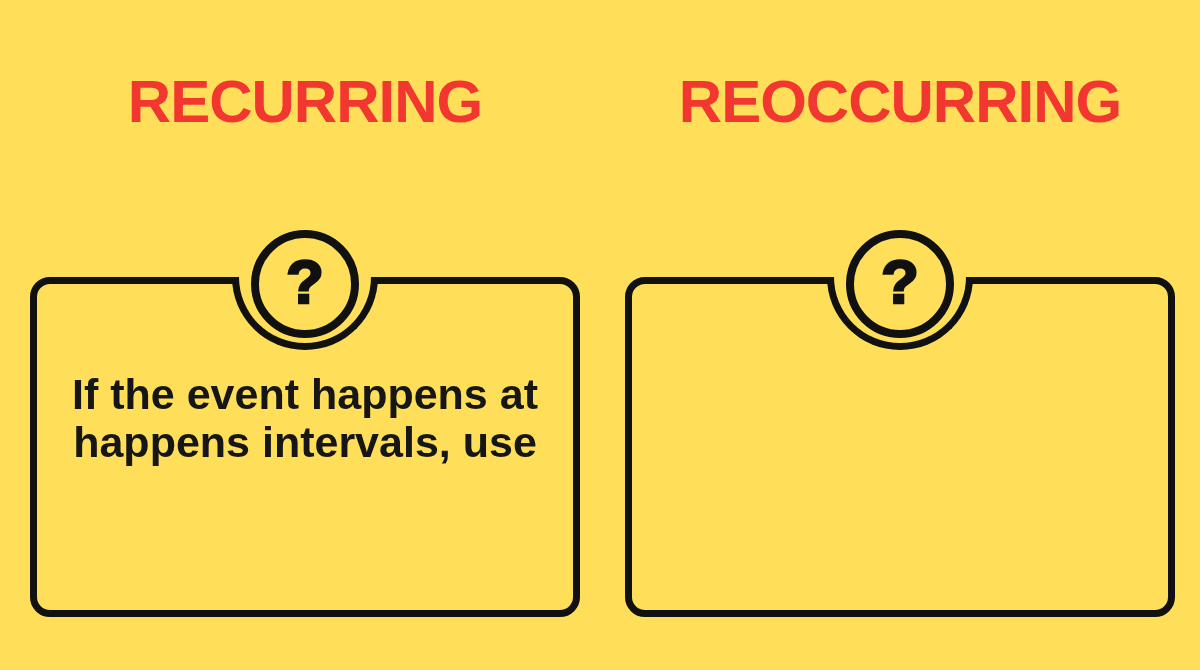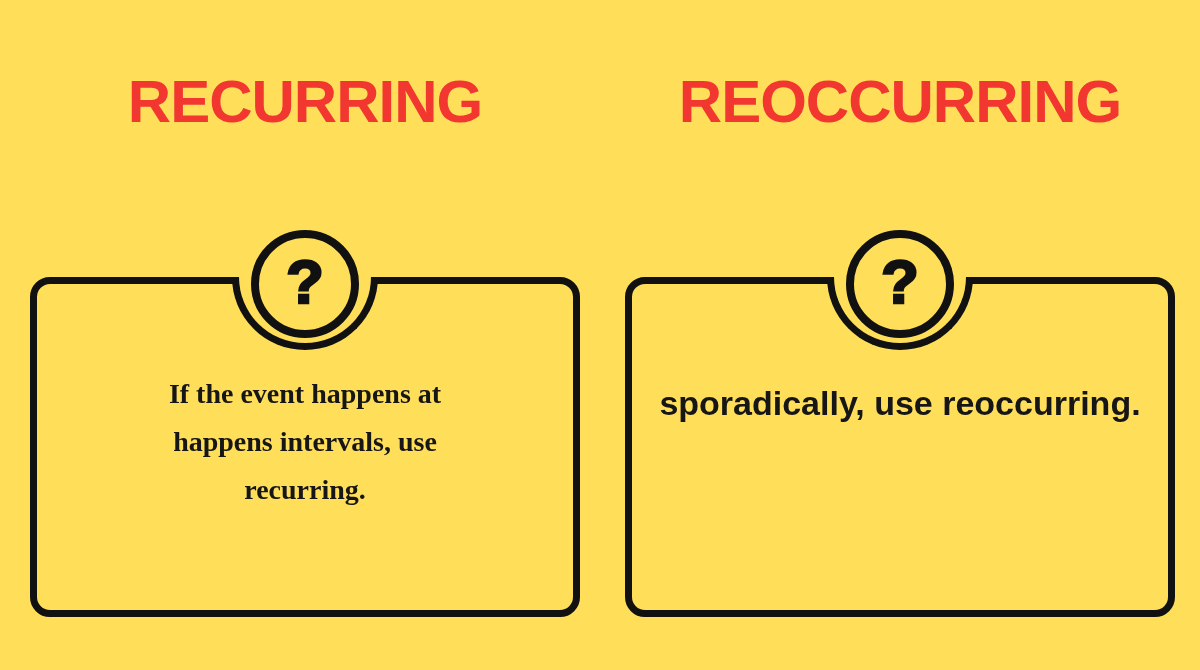--- a/index.html
+++ b/index.html
@@ -77,47 +77,45 @@
     transform:translateY(-2px);
   }
   .card-text{
     position:absolute;
     left:0;right:0;top:0;bottom:0;
     padding:88px 20px 0 20px;
     text-align:center;
     font-weight:bold;
     color:#161616;
   }
-  .card--left .card-text{font-size:28px;line-height:48px;padding-top:86px;font-family:Liberation Serif, serif;}
+  .card--left .card-text{font-size:43px;line-height:48px;padding-top:86px;}
   .card--right .card-text{font-size:34px;line-height:47px;padding-top:96px;}
 </style>
 </head>
 <body>
 
 <div class="canvas">
 
   <div class="heading heading--left">RECURRING</div>
 
   <div class="heading heading--right">REOCCURRING</div>
 
   <div class="card card--left">
     <div class="notch"></div>
     <div class="qcircle">
       <span class="qglyph">?</span>
     </div>
     <div class="card-text">
       <div>If the event happens at</div>
       <div>happens intervals, use</div>
-      <div>recurring.</div>
     </div>
   </div>
 
   <div class="card card--right">
     <div class="notch"></div>
     <div class="qcircle">
       <span class="qglyph">?</span>
     </div>
     <div class="card-text">
-      <div>sporadically, use reoccurring.</div>
     </div>
   </div>
 
 </div>
 
 </body></html>

